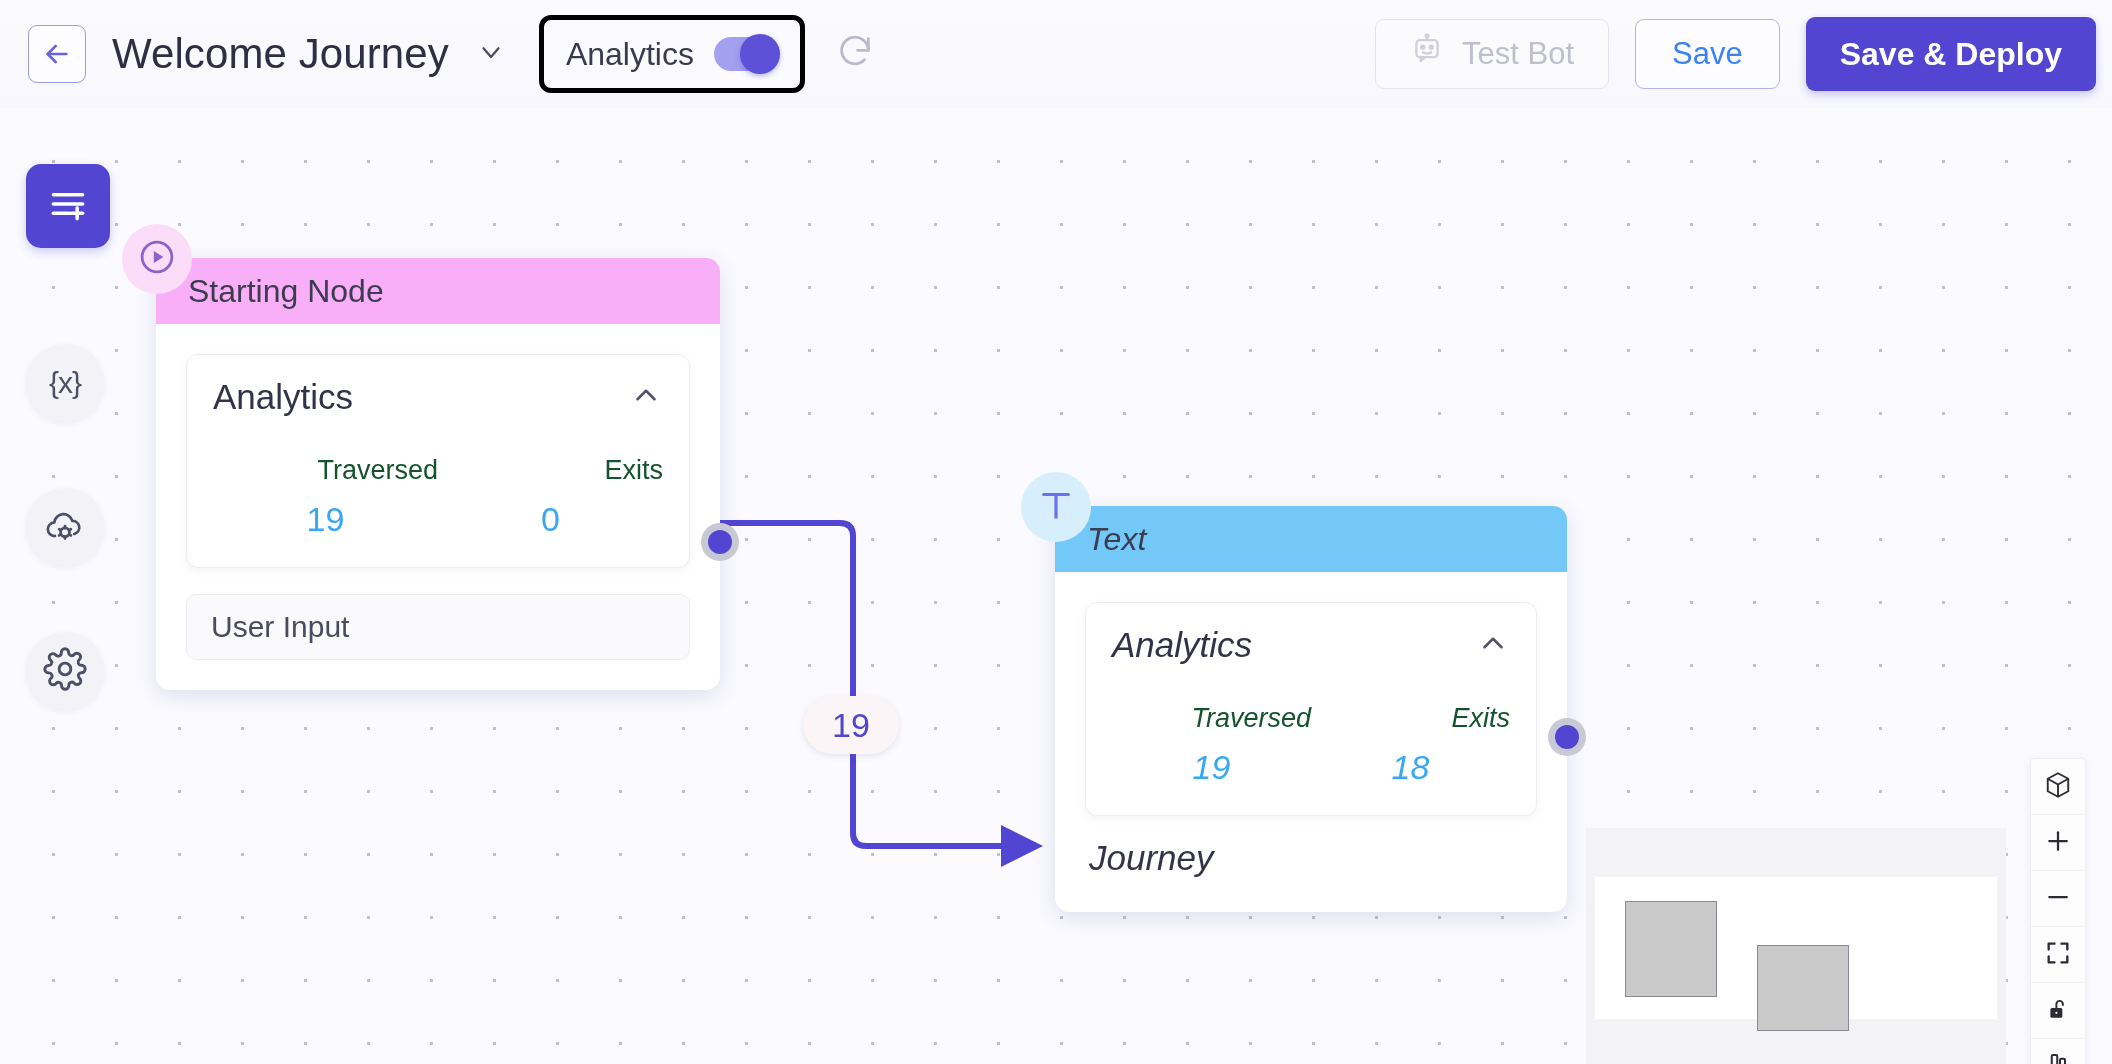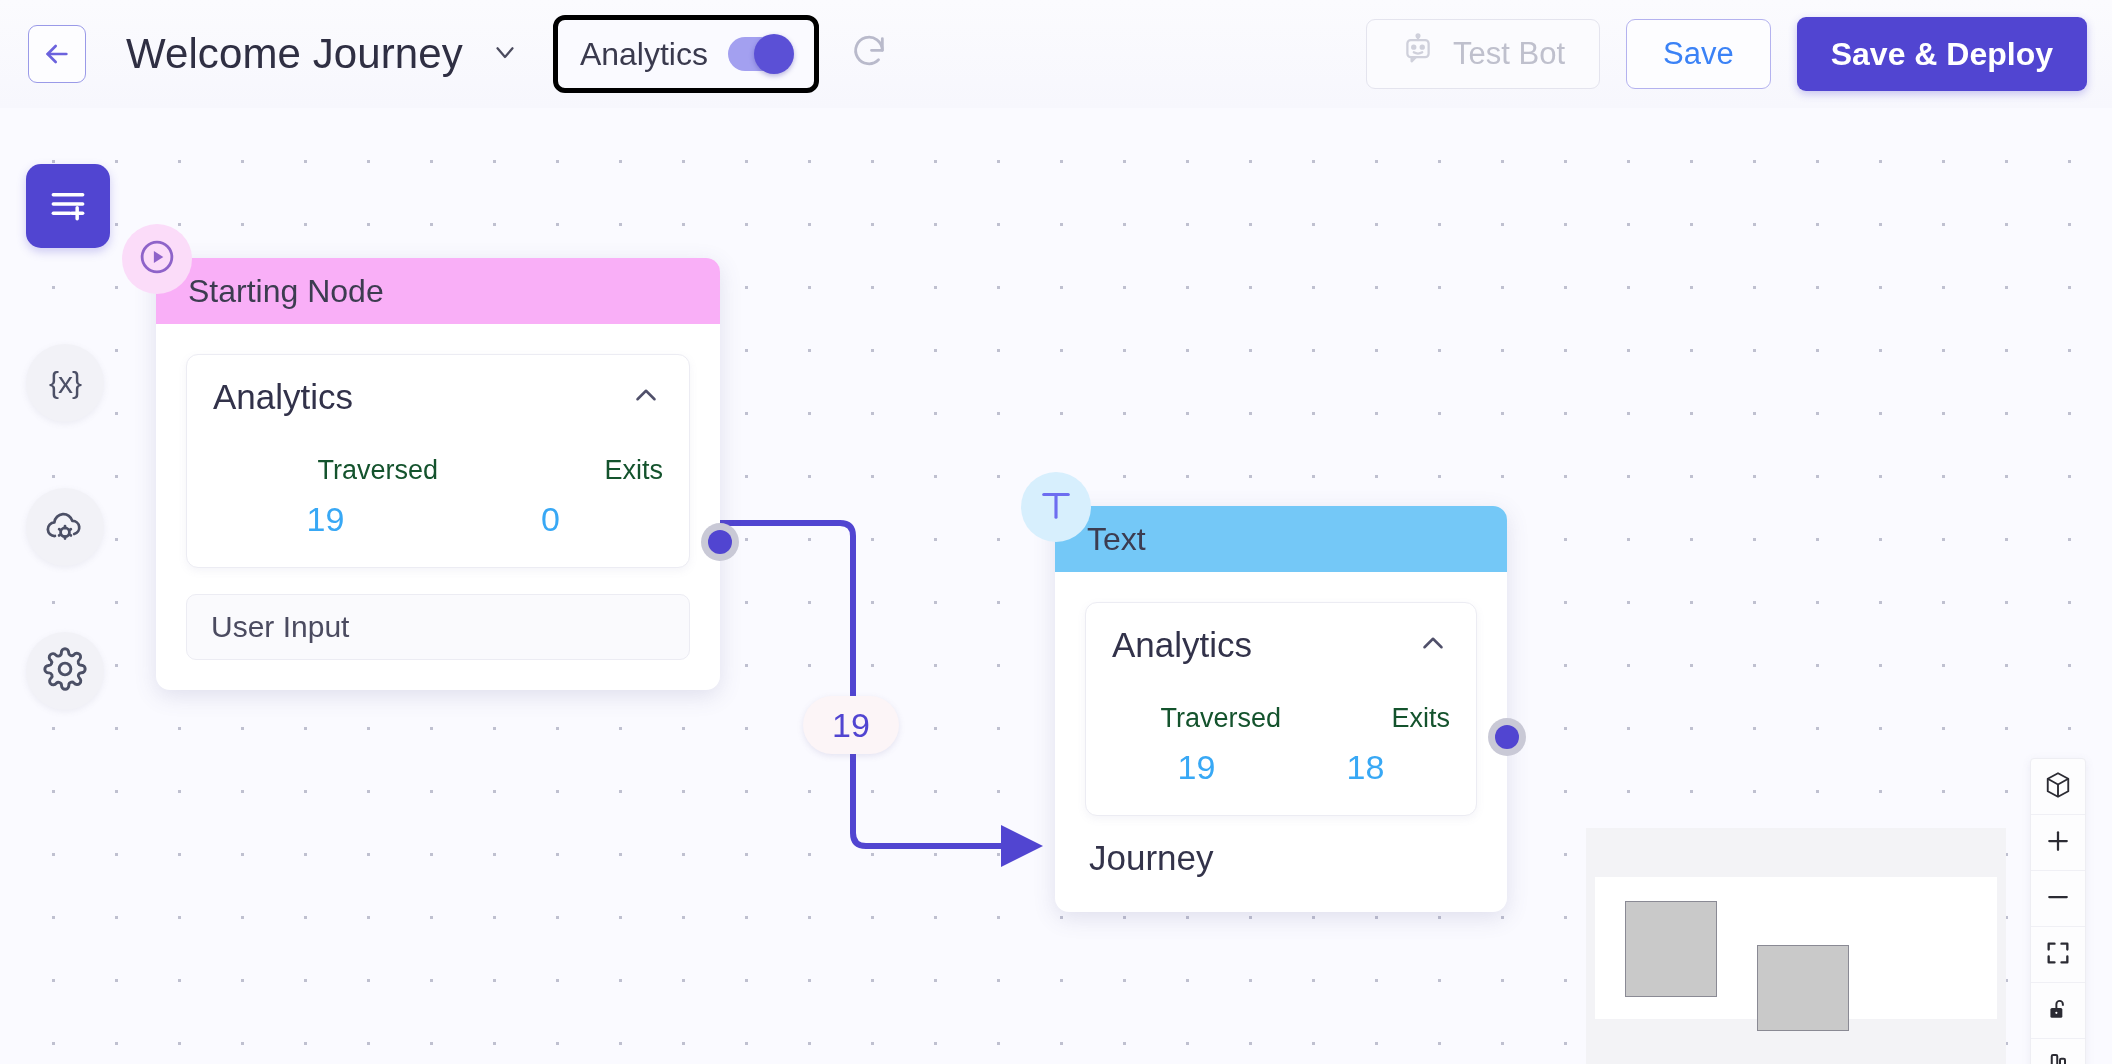--- a/index.html
+++ b/index.html
@@ -17,21 +17,21 @@
     display: flex; align-items: center; z-index: 40;
   }
   .back-btn {
     width: 58px; height: 58px; margin-left: 28px;
     border: 1.6px solid #9a9ae8; border-radius: 9px;
     background: #fdfdff; display: flex; align-items: center; justify-content: center;
     cursor: pointer;
   }
   .back-btn svg { display:block; }
   .journey-title {
-    margin-left: 40px; font-size: 42px; color: #2f2f43; letter-spacing: .1px;
+    margin-left: 26px; font-size: 42px; color: #2f2f43; letter-spacing: .1px;
     white-space: nowrap;
   }
   .chevron-btn {
     margin-left: 22px; width: 40px; height: 40px; display:flex;
     align-items:center; justify-content:center; cursor:pointer;
   }
   .analytics-box {
     margin-left: 28px; height: 78px; border: 5px solid #000;
     border-radius: 12px; background: #fafaff;
     display: flex; align-items: center; padding: 0 22px; gap: 20px; cursor: pointer;
@@ -43,21 +43,21 @@
   }
   .toggle .knob {
     position: absolute; right: -2px; top: -3px; width: 40px; height: 40px;
     border-radius: 50%; background: #5b50d6; box-shadow: 0 2px 5px rgba(60,50,160,.35);
   }
   .refresh-btn {
     margin-left: 26px; width: 48px; height: 48px; display:flex;
     align-items:center; justify-content:center; cursor:pointer;
   }
   .header-right {
-    margin-left: auto; display: flex; align-items: center; gap: 26px; margin-right: 25px;
+    margin-left: auto; display: flex; align-items: center; gap: 26px; margin-right: 16px;
   }
   .btn-testbot {
     height: 70px; padding: 0 34px; border: 1.5px solid #e4e4ee; border-radius: 9px;
     background: #fbfbfe; color: #bfc0cd; font-size: 31px;
     display: flex; align-items: center; gap: 18px; cursor: default;
   }
   .btn-save {
     height: 70px; padding: 0 36px; border: 1.5px solid #b4b2ef; border-radius: 9px;
     background: #fdfdff; color: #3b82f6; font-size: 31px;
     display: flex; align-items: center; cursor: pointer;
@@ -324,21 +324,21 @@
 
       <div class="user-input-box">
         <span>User Input</span>
       </div>
 
       <div class="port" style="right:-19px; top:265px;">
         <i></i>
       </div>
     </div>
 
-    <div class="node" style="left:1055px; top:398px; width:452px;">
+    <div class="node" style="left:1055px; top:398px; width:512px;font-style:italic;">
 
       <div class="node-badge" style="left:-34px; top:-34px; background:#d7effd;">
         <span>
           <svg width="42" height="42" viewBox="0 0 24 24" fill="none" stroke="#6d6df0" stroke-width="1.8" stroke-linecap="round">
             <line x1="5" y1="6" x2="19" y2="6"></line>
             <line x1="12" y1="6" x2="12" y2="19"></line>
           </svg>
         </span>
       </div>
 

